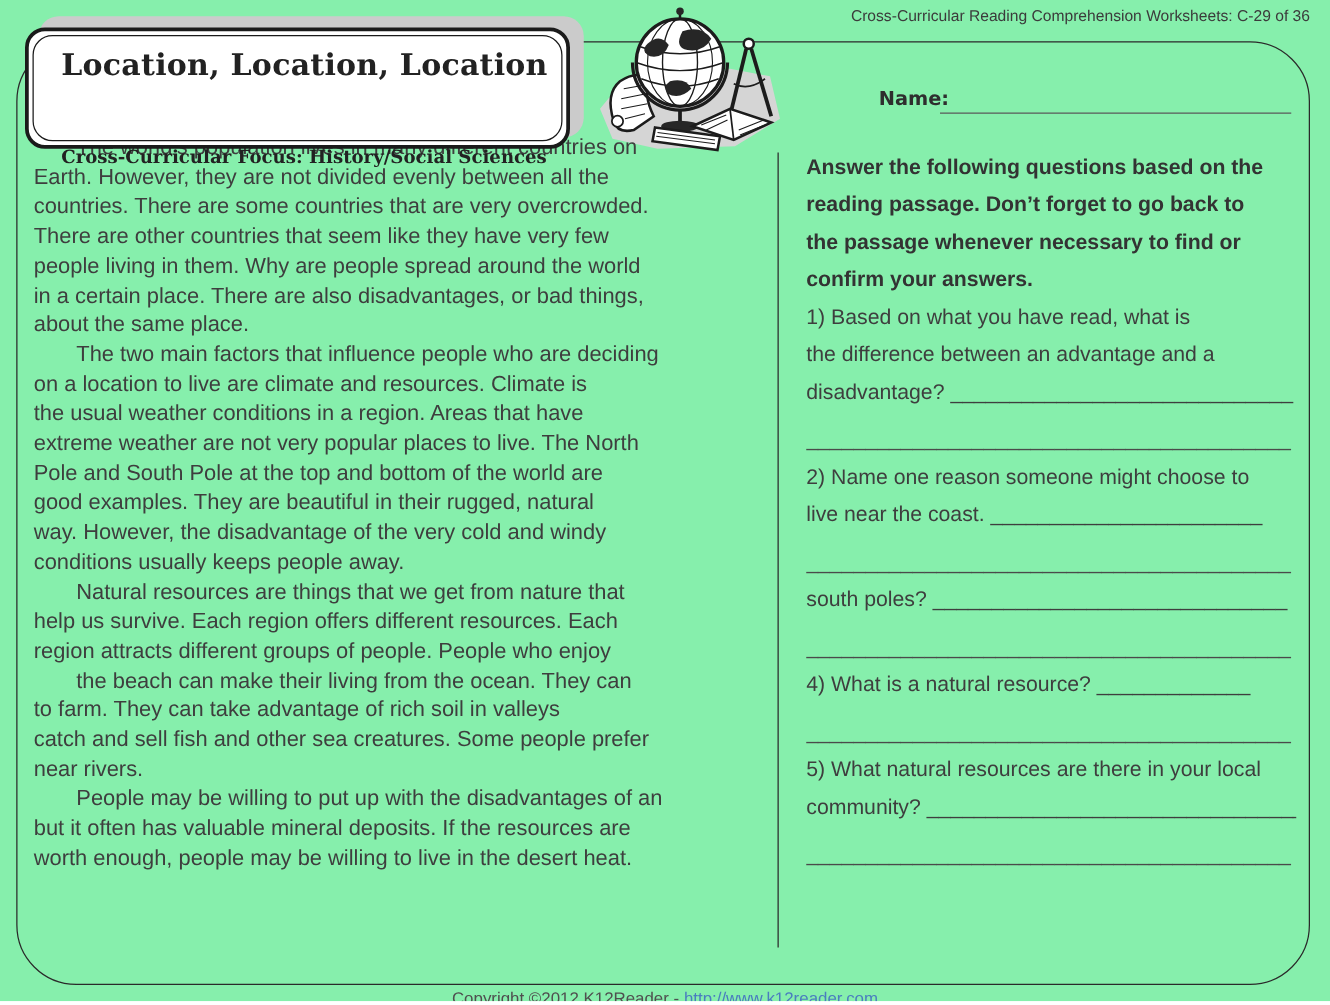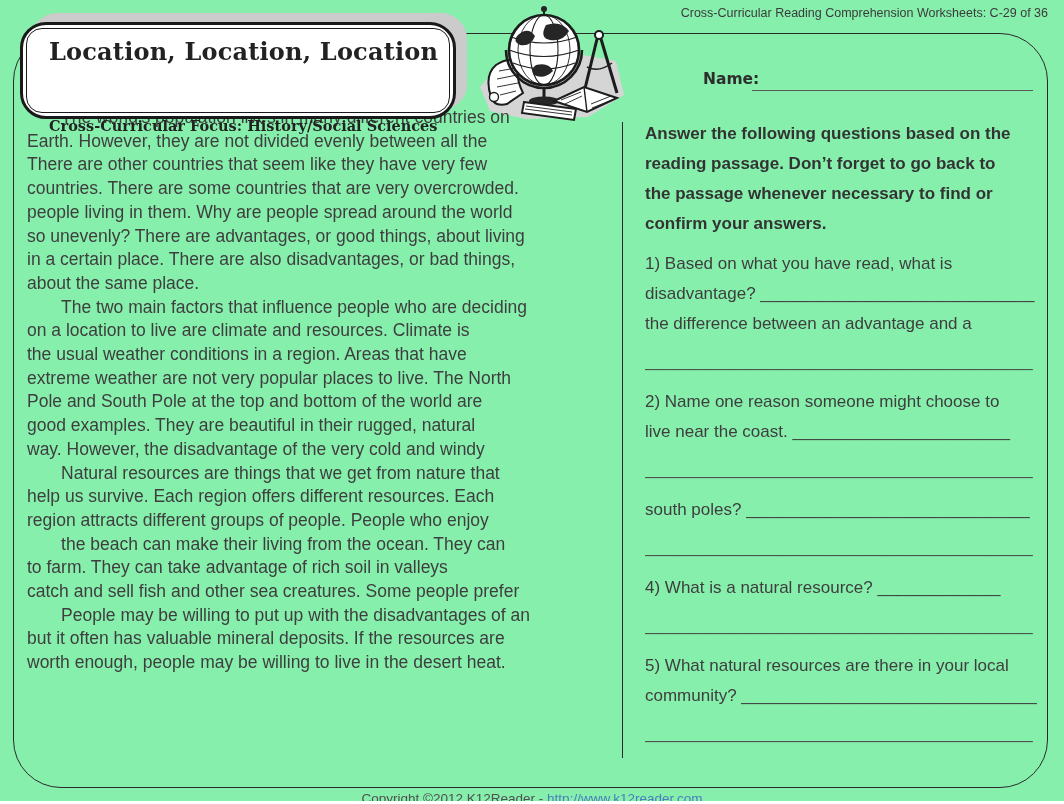--- a/index.html
+++ b/index.html
@@ -8,40 +8,40 @@
 
   .header-right{position:absolute;top:6px;right:16px;font-size:12.5px;color:#3b3b3b;}
 
   .outer-border{position:absolute;left:13px;top:33px;width:1033px;height:753px;
                 border:1.6px solid #2a2a2a;border-radius:48px;background:transparent;}
 
   .divider{position:absolute;left:622px;top:122px;height:636px;width:0;
            border-left:1.6px solid #2a2a2a;}
 
   .title-box{position:absolute;left:20px;top:22px;width:430px;height:91px;background:#fff;
-             border:3.5px solid #1a1a1a;border-radius:26px;box-shadow:11px -9px 0 0 #cbcbcb;z-index:3;}
+             border:3.5px solid #1a1a1a;border-radius:16px;box-shadow:11px -9px 0 0 #cbcbcb;z-index:3;}
   .title-box .inner{position:absolute;left:3px;top:3px;right:3px;bottom:3px;
                     border:1.6px solid #1a1a1a;border-radius:16px;}
   .title-text{position:absolute;left:26px;top:12px;font-family:"DejaVu Serif",serif;
               font-weight:bold;font-size:24px;color:#222;white-space:nowrap;letter-spacing:0.2px;}
   .subtitle-text{position:absolute;left:26px;top:56px;font-family:"DejaVu Serif",serif;
                  font-weight:bold;font-size:14.5px;color:#222;white-space:nowrap;margin-top:36px;}
 
   .illustration{position:absolute;left:466px;top:5px;width:164px;height:122px;z-index:2;}
 
   .name-row{position:absolute;left:703px;top:70px;z-index:2;}
   .name-label{font-family:"DejaVu Sans",sans-serif;font-weight:bold;font-size:15.5px;color:#2e2e2e;}
   .name-line{position:absolute;left:752px;top:90px;width:281px;border-bottom:1.5px solid #5a5a5a;}
 
   .passage{position:absolute;left:27px;top:106px;width:590px;z-index:2;}
   .p-line{font-size:17.5px;line-height:23.7px;white-space:pre;color:#3e3e3e;}
 
   .qa{position:absolute;left:645px;top:119px;width:392px;z-index:2;}
   .i-line{font-size:17px;line-height:30px;font-weight:bold;color:#333;white-space:nowrap;overflow:hidden;}
-  .question{margin-top:10px;}
+  .question{}
   .q-line{font-size:17px;line-height:30px;white-space:nowrap;overflow:hidden;color:#3e3e3e;}
   .q-blank{font-size:17px;line-height:30px;margin-top:8px;white-space:nowrap;overflow:hidden;color:#4a4a4a;}
 
   .footer{position:absolute;top:791px;left:0;width:100%;text-align:center;font-size:13.5px;color:#4f4f4f;}
   .footer a{color:#4a7dbf;text-decoration:underline;}
 </style>
 </head>
 <body>
 
 <div class="page">
@@ -95,56 +95,57 @@
   </svg>
 
   <div class="name-row">
     <span class="name-label">Name:</span>
   </div>
   <div class="name-line"></div>
 
   <div class="passage">
       <div class="p-line">&nbsp;&nbsp;&nbsp;&nbsp;&nbsp;&nbsp;&nbsp;The world’s population lives in many different countries on</div>
       <div class="p-line">Earth. However, they are not divided evenly between all the</div>
+      <div class="p-line">countries. There are some countries that are very overcrowded.</div>
       <div class="p-line">There are other countries that seem like they have very few</div>
-      <div class="p-line">countries. There are some countries that are very overcrowded.</div>
       <div class="p-line">people living in them. Why are people spread around the world</div>
-      <div class="p-line">so unevenly? There are advantages, or good things, about living</div>
       <div class="p-line">in a certain place. There are also disadvantages, or bad things,</div>
       <div class="p-line">about the same place.</div>
       <div class="p-line">&nbsp;&nbsp;&nbsp;&nbsp;&nbsp;&nbsp;&nbsp;The two main factors that influence people who are deciding</div>
       <div class="p-line">on a location to live are climate and resources. Climate is</div>
       <div class="p-line">the usual weather conditions in a region. Areas that have</div>
       <div class="p-line">extreme weather are not very popular places to live. The North</div>
       <div class="p-line">Pole and South Pole at the top and bottom of the world are</div>
       <div class="p-line">good examples. They are beautiful in their rugged, natural</div>
       <div class="p-line">way. However, the disadvantage of the very cold and windy</div>
+      <div class="p-line">conditions usually keeps people away.</div>
       <div class="p-line">&nbsp;&nbsp;&nbsp;&nbsp;&nbsp;&nbsp;&nbsp;Natural resources are things that we get from nature that</div>
       <div class="p-line">help us survive. Each region offers different resources. Each</div>
       <div class="p-line">region attracts different groups of people. People who enjoy</div>
       <div class="p-line">&nbsp;&nbsp;&nbsp;&nbsp;&nbsp;&nbsp;&nbsp;the beach can make their living from the ocean. They can</div>
       <div class="p-line">to farm. They can take advantage of rich soil in valleys</div>
       <div class="p-line">catch and sell fish and other sea creatures. Some people prefer</div>
+      <div class="p-line">near rivers.</div>
       <div class="p-line">&nbsp;&nbsp;&nbsp;&nbsp;&nbsp;&nbsp;&nbsp;People may be willing to put up with the disadvantages of an</div>
       <div class="p-line">but it often has valuable mineral deposits. If the resources are</div>
       <div class="p-line">worth enough, people may be willing to live in the desert heat.</div>
     </div>
 
   <div class="qa">
     <div id="instructions">
         <div class="i-line">Answer the following questions based on the</div>
         <div class="i-line">reading passage. Don’t forget to go back to</div>
         <div class="i-line">the passage whenever necessary to find or</div>
         <div class="i-line">confirm your answers.</div>
       </div>
     <div id="questions">
         <div class="question">
           <div class="q-line">1) Based on what you have read, what is</div>
+          <div class="q-line">the difference between an advantage and a</div>
           <div class="q-line">disadvantage? _____________________________</div>
-          <div class="q-line">the difference between an advantage and a</div>
           <div class="q-blank">_________________________________________</div>
         </div>
         <div class="question">
           <div class="q-line">2) Name one reason someone might choose to</div>
           <div class="q-line">live near the coast.  _______________________</div>
           <div class="q-blank">_________________________________________</div>
         </div>
         <div class="question">
           <div class="q-line">south poles?  ______________________________</div>
           <div class="q-blank">_________________________________________</div>

